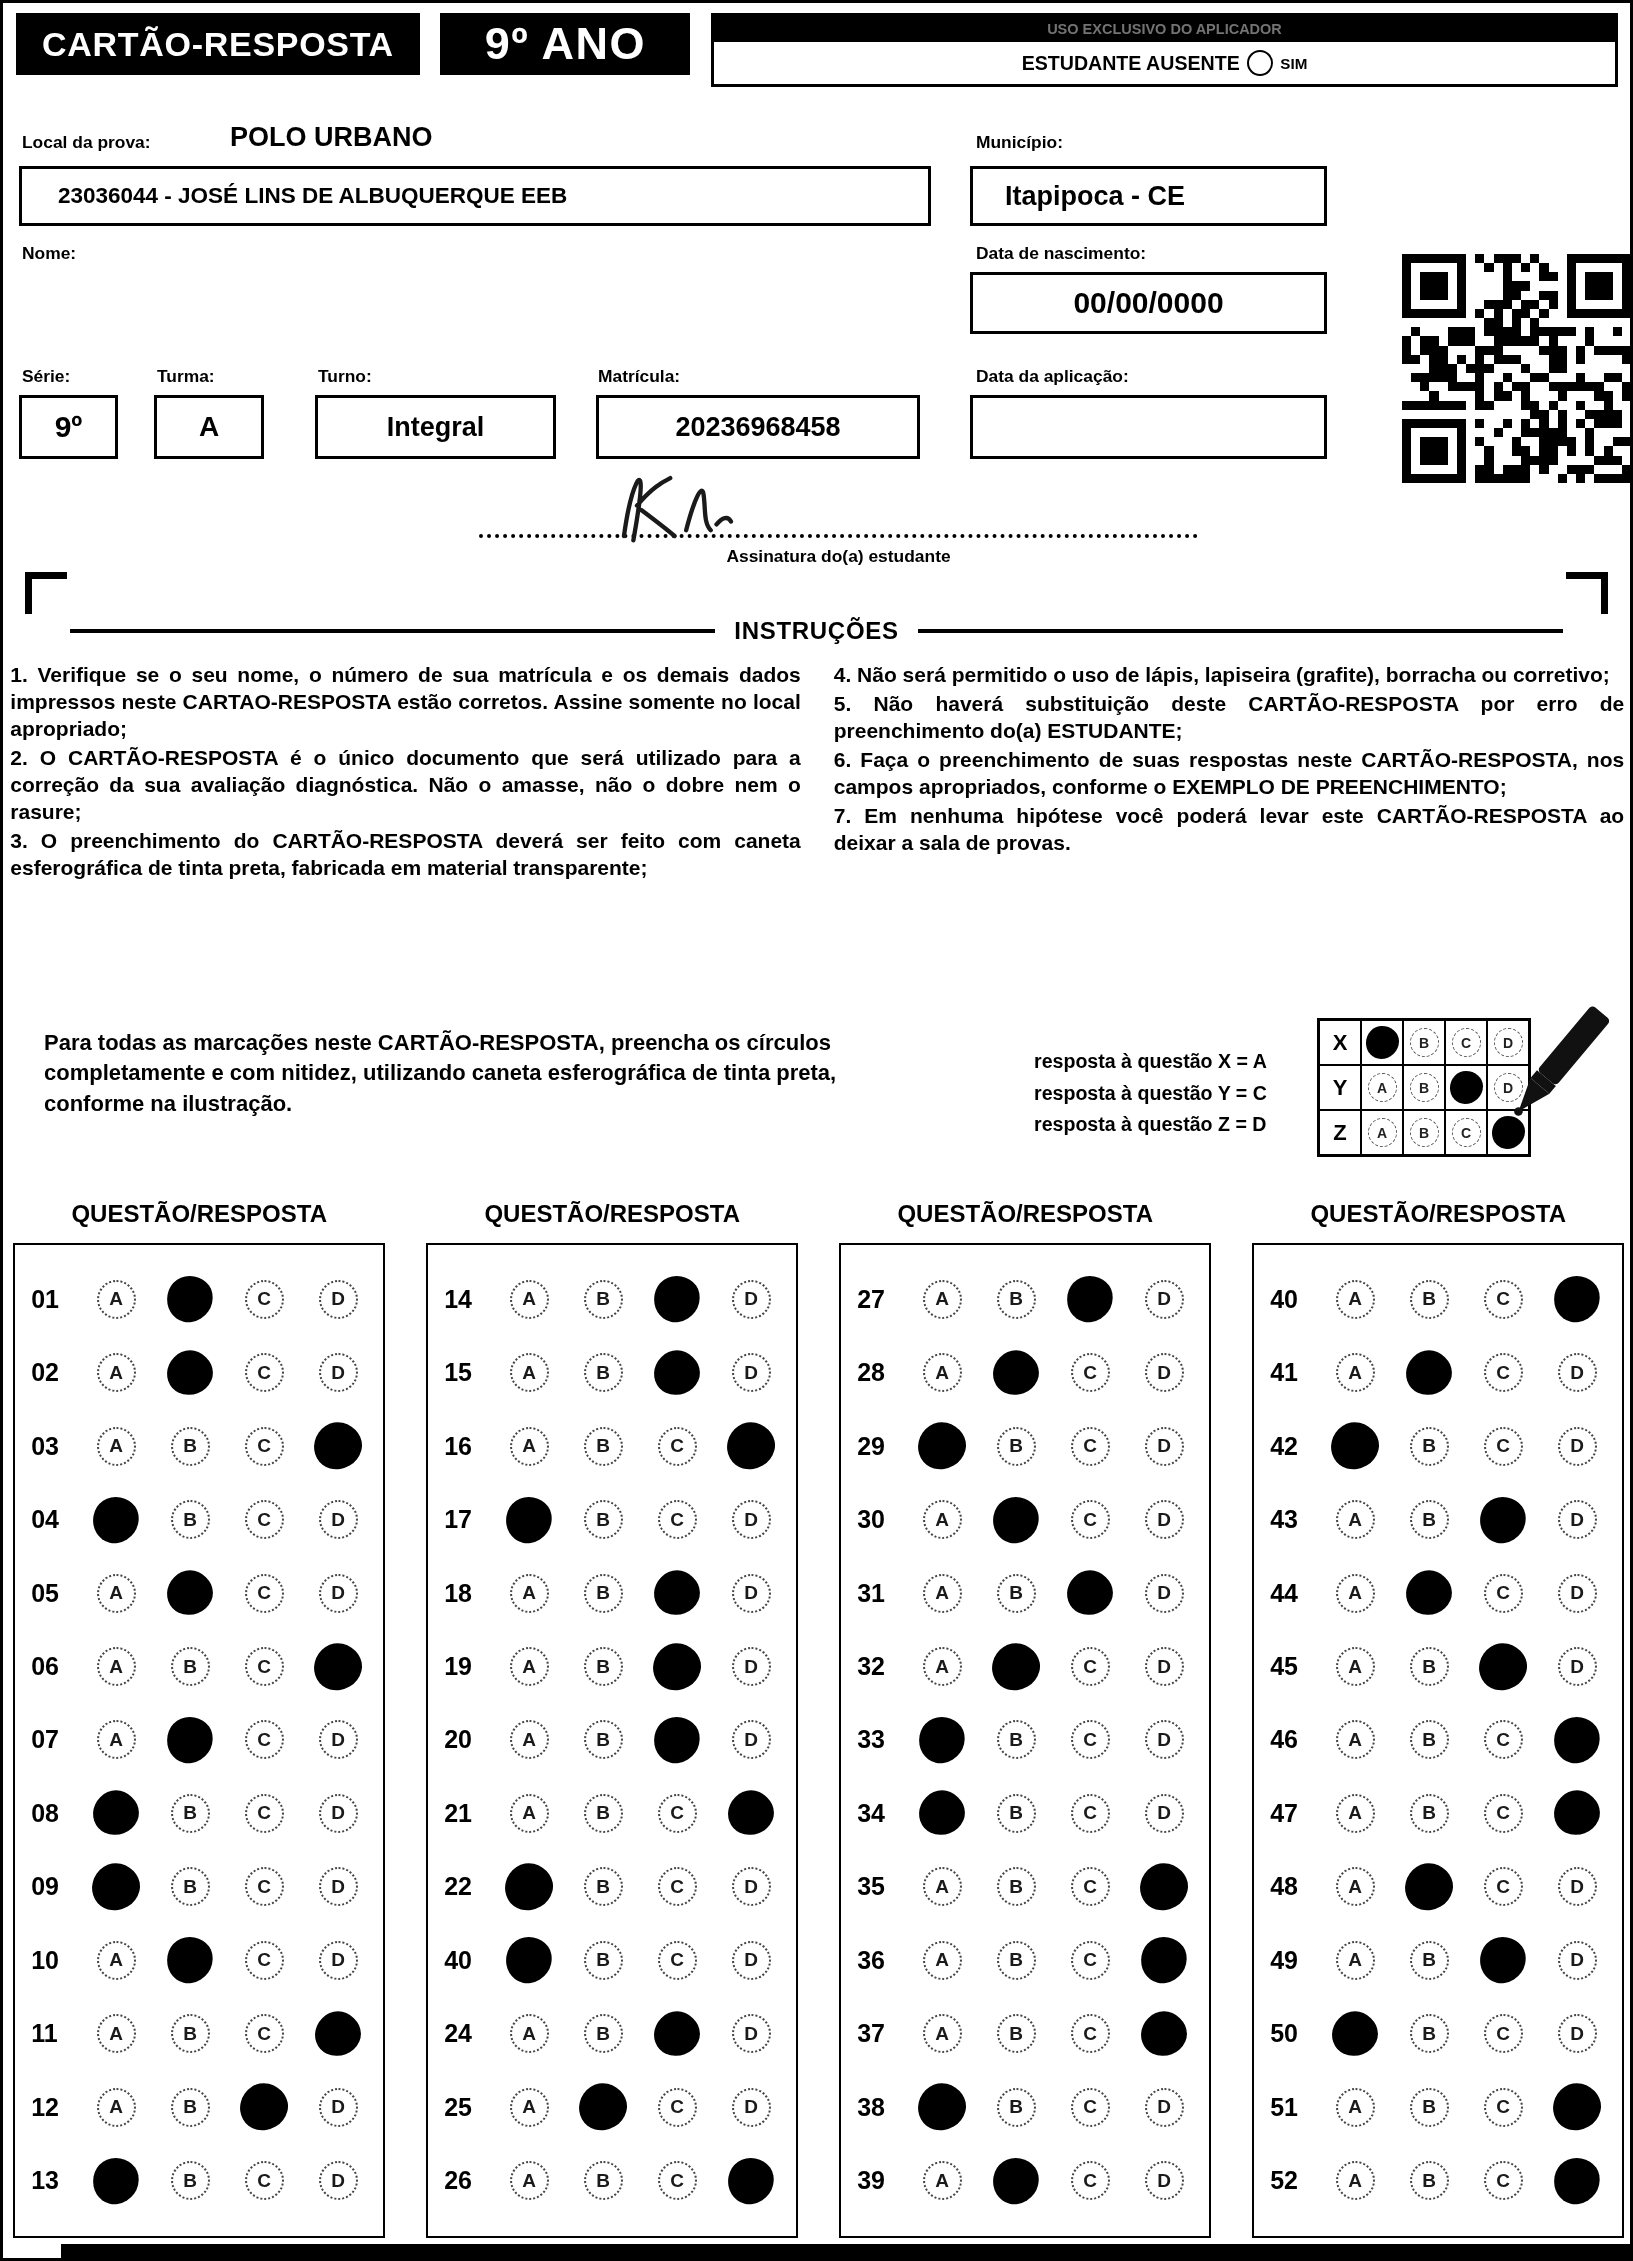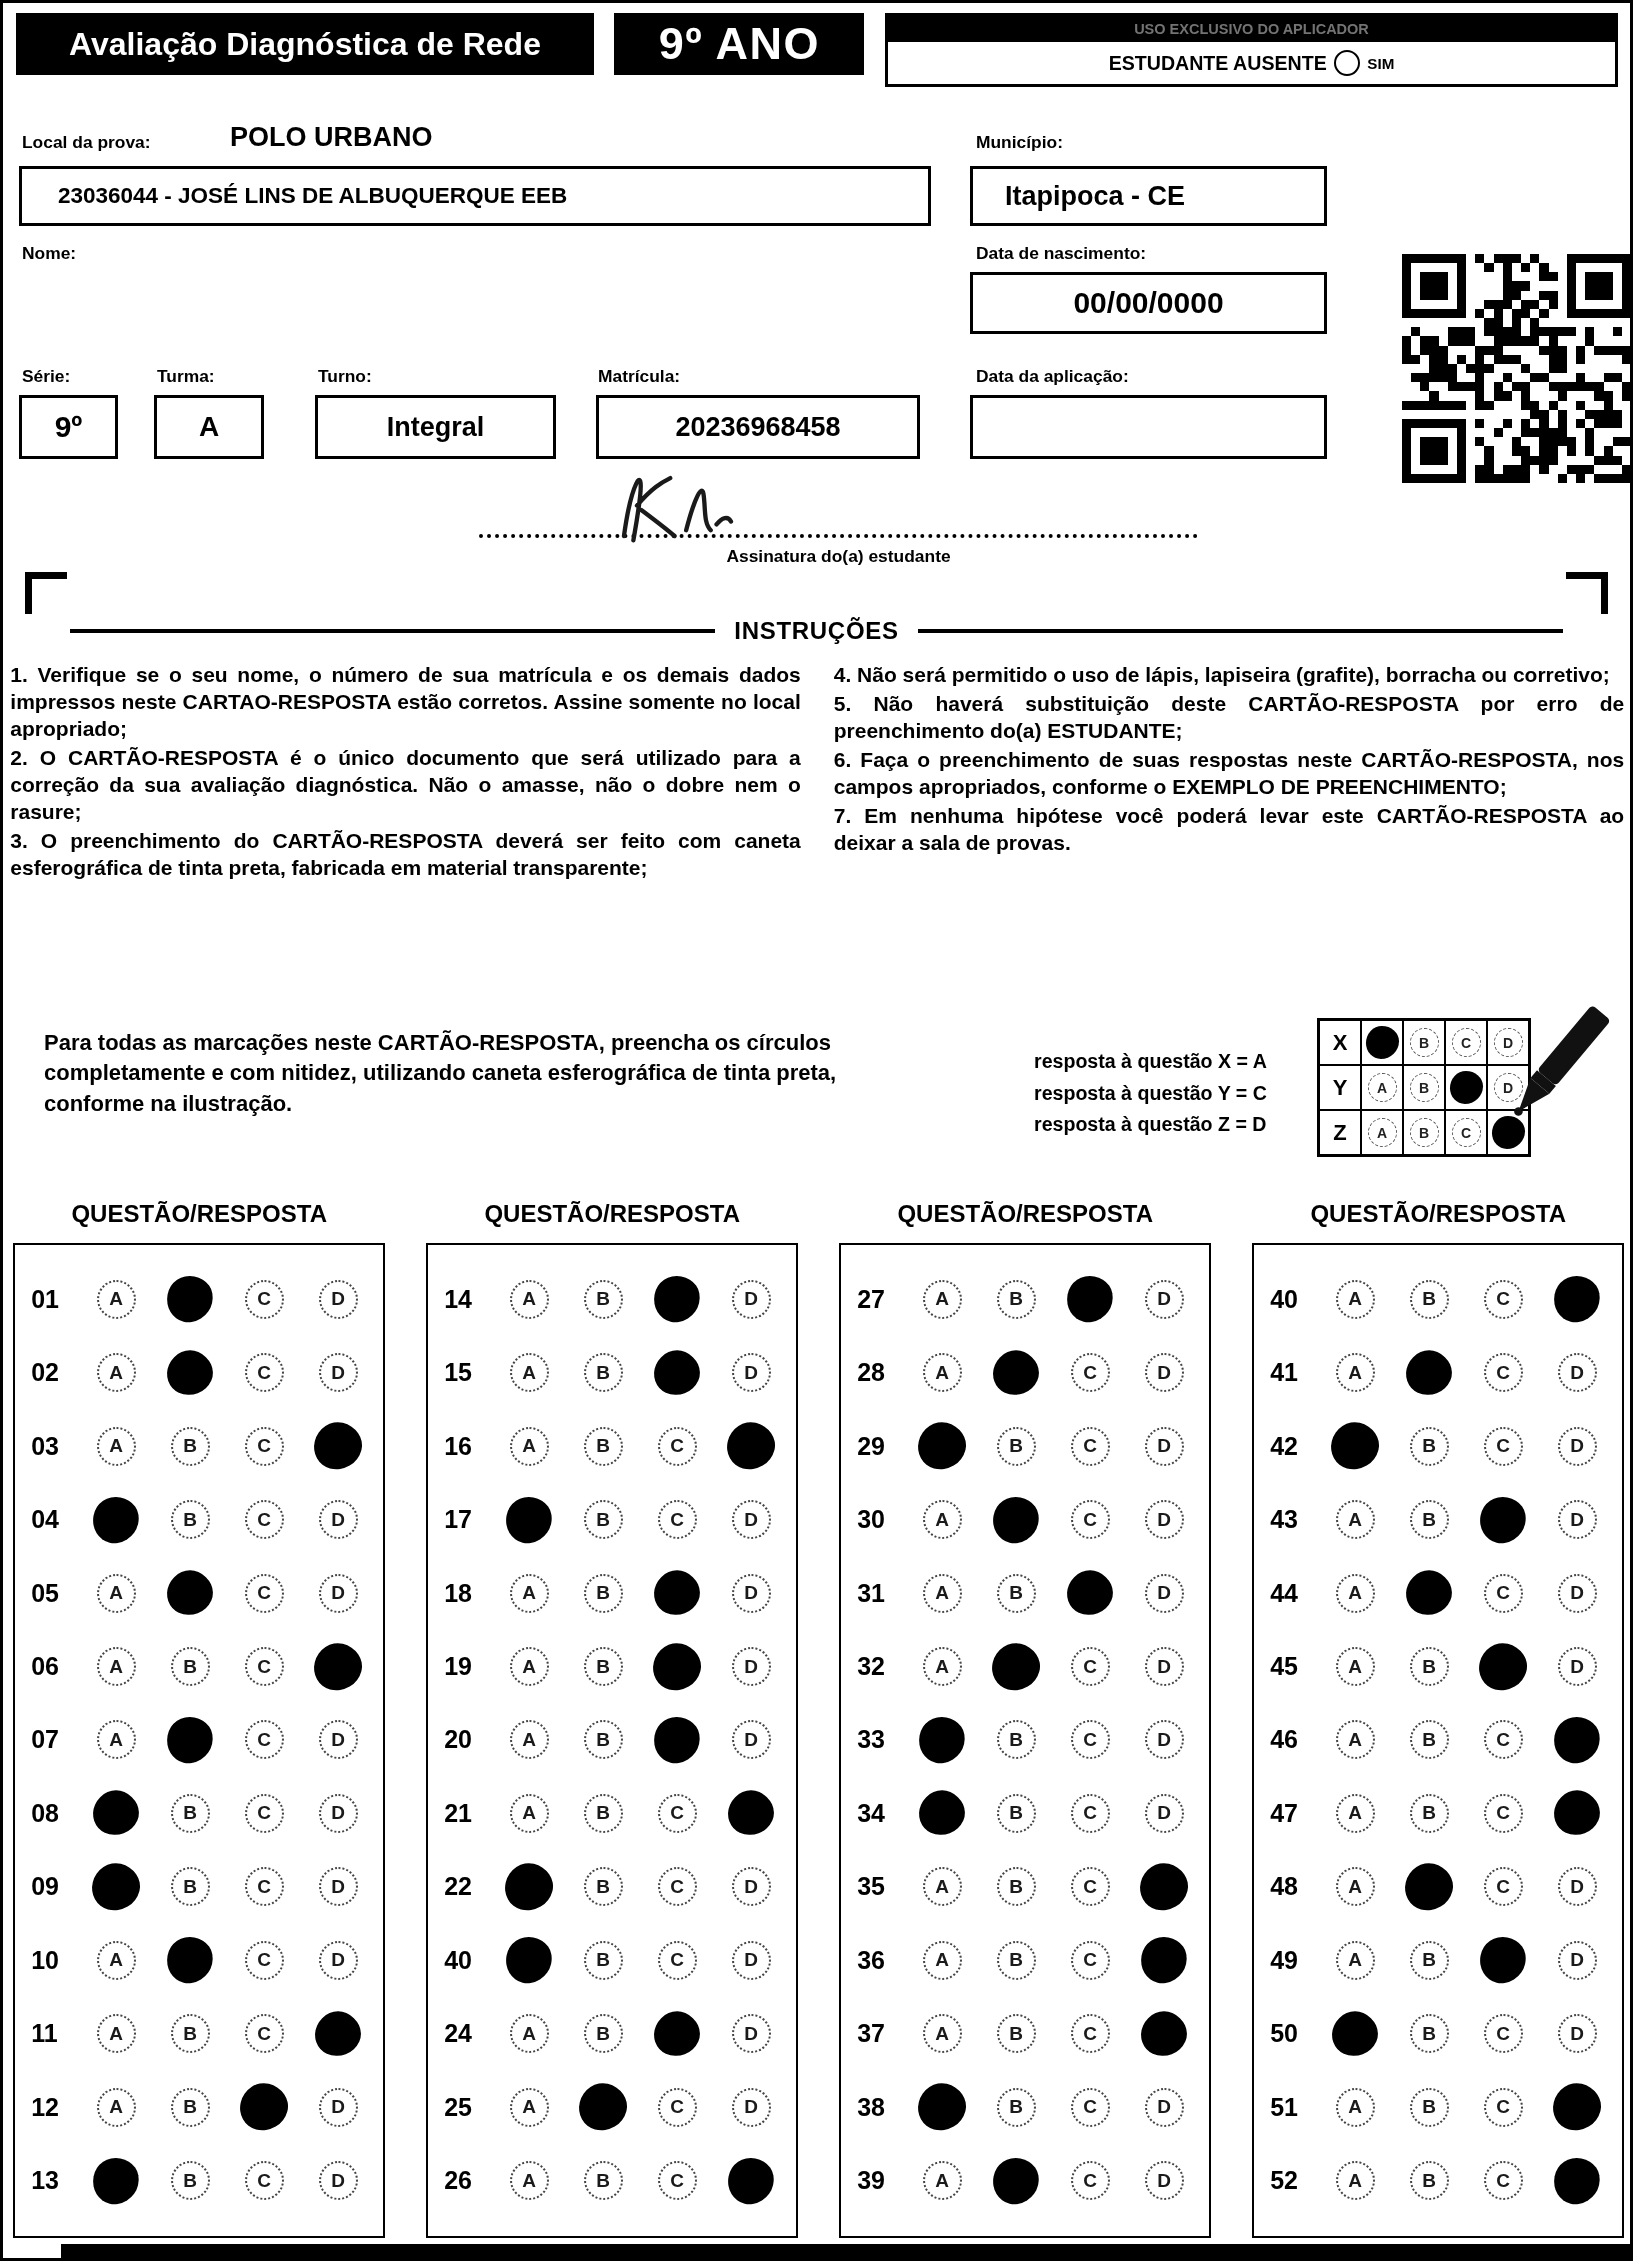--- a/index.html
+++ b/index.html
@@ -66,21 +66,21 @@
   .q-row:nth-child(3n+2) .filled{transform:rotate(24deg) scale(.98);}
 
   .bottom-bar{position:absolute;left:58px;right:0;bottom:0;height:14.5px;background:#000;}
 </style>
 </head>
 <body>
 
 <div class="page">
 
   <div class="header">
-    <div class="hbox hbox-subtitle">Avaliação Diagnóstica de Rede</div>
+    <div class="hbox hbox-title">CARTÃO-RESPOSTA</div>
     <div class="hbox hbox-grade">9º ANO</div>
     <div class="aplicador">
       <div class="aplicador-strip">USO EXCLUSIVO DO APLICADOR</div>
       <div class="aplicador-row">
         <span class="absent-label">ESTUDANTE AUSENTE</span>
         <span class="absent-circle"></span>
         <span class="absent-sim">SIM</span>
       </div>
     </div>
   </div>

